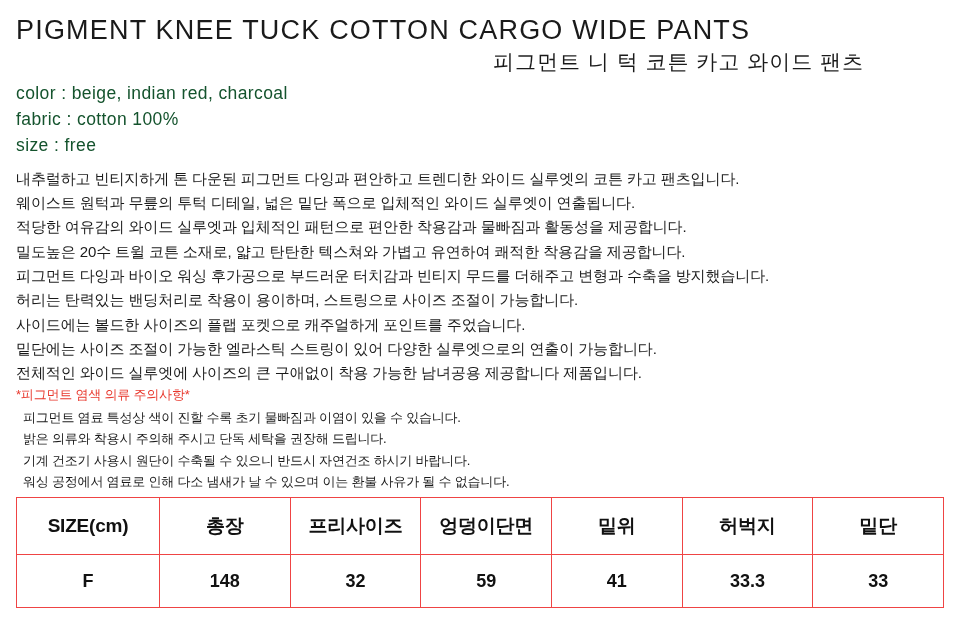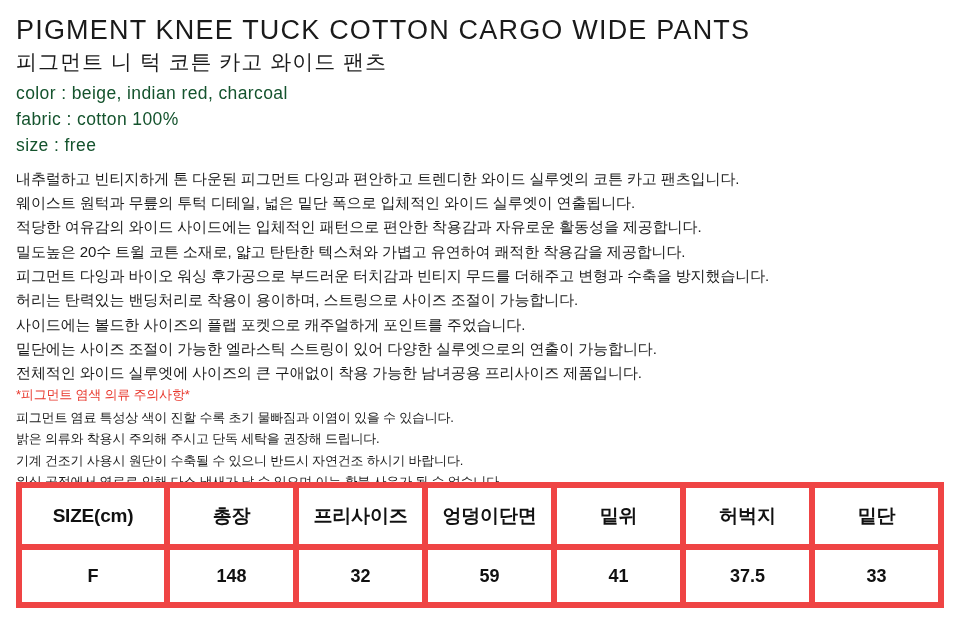--- a/index.html
+++ b/index.html
@@ -30,20 +30,21 @@
     color: #1a1a1a;
     white-space: nowrap;
   }
   .title-kr {
     font-size: 21px;
     font-weight: 400;
     letter-spacing: 1.0px;
     line-height: 1.25;
     margin: 0 0 6px 0;
     color: #1a1a1a;
+    text-align: right;
   }
   .spec-line {
     font-size: 17.5px;
     line-height: 1.48;
     letter-spacing: 0.4px;
     color: #14532d;
   }
   .spec-block {
     margin-bottom: 8px;
   }
@@ -62,35 +63,36 @@
     color: #e8382d;
     margin-bottom: 3px;
     letter-spacing: -0.2px;
   }
   .notice-line {
     font-size: 13px;
     line-height: 1.66;
     letter-spacing: -0.2px;
     color: #1a1a1a;
     white-space: nowrap;
+    margin-left: 7px;
   }
   .size-table-wrap {
     position: absolute;
     left: 16px;
     right: 16px;
     bottom: 14px;
   }
   table.size-table {
     border-collapse: collapse;
     width: 928px;
     table-layout: fixed;
   }
   table.size-table th,
   table.size-table td {
-    border: 6px solid #ef4444;
+    border: 1px solid #ef4444;
     text-align: center;
     font-weight: bold;
     color: #111111;
   }
   table.size-table th {
     height: 54px;
     font-size: 19px;
     letter-spacing: -0.2px;
   }
   table.size-table td {
@@ -112,27 +114,27 @@
 
   <div class="spec-block">
     <div class="spec-line">color : beige, indian red, charcoal</div>
     <div class="spec-line">fabric : cotton 100%</div>
     <div class="spec-line">size : free</div>
   </div>
 
   <div class="desc-block">
     <div class="desc-line">내추럴하고 빈티지하게 톤 다운된 피그먼트 다잉과 편안하고 트렌디한 와이드 실루엣의 코튼 카고 팬츠입니다.</div>
     <div class="desc-line">웨이스트 원턱과 무릎의 투턱 디테일, 넓은 밑단 폭으로 입체적인 와이드 실루엣이 연출됩니다.</div>
-    <div class="desc-line">적당한 여유감의 와이드 사이드에는 입체적인 패턴으로 편안한 착용감과 자유로운 활동성을 제공합니다.</div>
+    <div class="desc-line">적당한 여유감의 와이드 실루엣과 입체적인 패턴으로 편안한 착용감과 물빠짐과 활동성을 제공합니다.</div>
     <div class="desc-line">밀도높은 20수 트윌 코튼 소재로, 얇고 탄탄한 텍스쳐와 가볍고 유연하여 쾌적한 착용감을 제공합니다.</div>
     <div class="desc-line">피그먼트 다잉과 바이오 워싱 후가공으로 부드러운 터치감과 빈티지 무드를 더해주고 변형과 수축을 방지했습니다.</div>
     <div class="desc-line">허리는 탄력있는 밴딩처리로 착용이 용이하며, 스트링으로 사이즈 조절이 가능합니다.</div>
     <div class="desc-line">사이드에는 볼드한 사이즈의 플랩 포켓으로 캐주얼하게 포인트를 주었습니다.</div>
     <div class="desc-line">밑단에는 사이즈 조절이 가능한 엘라스틱 스트링이 있어 다양한 실루엣으로의 연출이 가능합니다.</div>
-    <div class="desc-line">전체적인 와이드 실루엣에 사이즈의 큰 구애없이 착용 가능한 남녀공용 프리사이즈 제품입니다.</div>
+    <div class="desc-line">전체적인 와이드 실루엣에 사이즈의 큰 구애없이 착용 가능한 남녀공용 제공합니다 제품입니다.</div>
   </div>
 
   <div class="notice-title" style="color: rgb(232, 56, 45);">*피그먼트 염색 의류 주의사항*</div>
   <div class="notice-block">
     <div class="notice-line">피그먼트 염료 특성상 색이 진할 수록 초기 물빠짐과 이염이 있을 수 있습니다.</div>
     <div class="notice-line">밝은 의류와 착용시 주의해 주시고 단독 세탁을 권장해 드립니다.</div>
     <div class="notice-line">기계 건조기 사용시 원단이 수축될 수 있으니 반드시 자연건조 하시기 바랍니다.</div>
     <div class="notice-line">워싱 공정에서 염료로 인해 다소 냄새가 날 수 있으며 이는 환불 사유가 될 수 없습니다.</div>
   </div>
 
@@ -149,20 +151,20 @@
           <th>밑단</th>
         </tr>
       </thead>
       <tbody>
         <tr>
           <td class="first-col">F</td>
           <td>148</td>
           <td>32</td>
           <td>59</td>
           <td>41</td>
-          <td>37.5</td>
+          <td>33.3</td>
           <td>33</td>
         </tr>
       </tbody>
     </table>
   </div>
 
 </div>
 
 </body></html>

